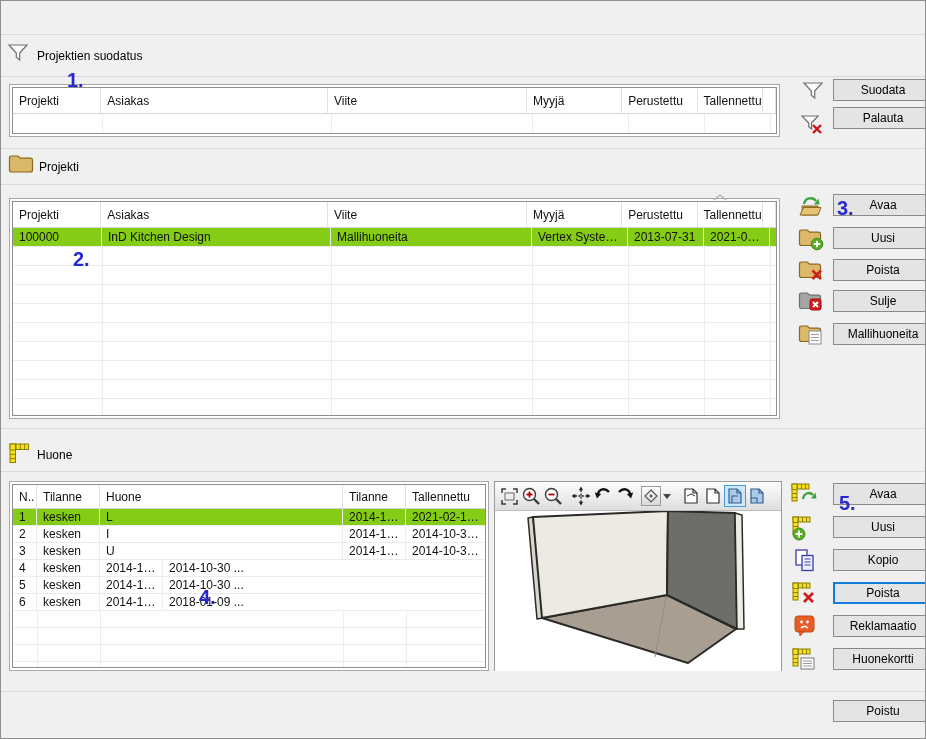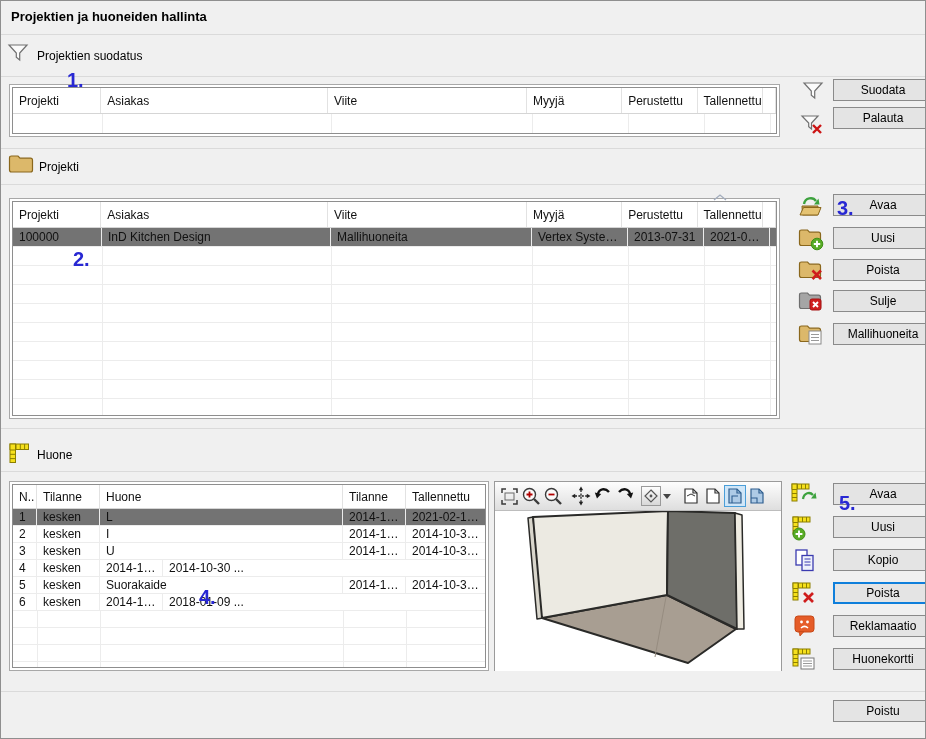--- a/index.html
+++ b/index.html
@@ -17,21 +17,21 @@
   .tbl-inner{border:1px solid #8e8e8e;height:100%;box-sizing:border-box;overflow:hidden;
              display:flex;flex-direction:column;background:#fff;}
   .thead{display:flex;border-bottom:1px solid #d5d5d5;flex:none;}
   .th{box-sizing:border-box;border-right:1px solid #e2e2e2;padding:6px 6px 5px;white-space:nowrap;overflow:hidden;}
   .thead.h .th{padding:5px 6px 4px;}
   .trow{display:flex;flex:none;}
   .td{box-sizing:border-box;border-right:1px solid #ececec;border-bottom:1px solid #ececec;
       padding:0 6px;white-space:nowrap;overflow:hidden;text-overflow:ellipsis;}
   .trow.p .td{height:19px;line-height:18px;}
   .trow.h .td{height:17px;line-height:16px;}
-  .trow.sel{background:#737373;}
+  .trow.sel{background:#84cc16;}
   .sliver{flex:1;border-bottom:1px solid #ececec;}
   .th.sliver{border-bottom:none;}
   
   .ft-c1{width:89px}.ft-c2{width:229px}.ft-c3{width:201px}.ft-c4{width:96px}.ft-c5{width:76px}.ft-c6{width:66px}
   
   .ht-c1{width:24px}.ht-c2{width:63px}.ht-c3{width:243px}.ht-c4{width:63px}.ht-c5{flex:1;border-right:none;}
   .fill{flex:1;background-repeat:no-repeat;}
   .fill.pr{
     background-image:
       linear-gradient(#ececec,#ececec),linear-gradient(#ececec,#ececec),linear-gradient(#ececec,#ececec),
@@ -71,21 +71,20 @@
   .pcanvas{flex:1;}
   
   .ann{position:absolute;color:#2828d3;font-weight:bold;font-size:20px;line-height:1;z-index:9;}
   .sortchev{position:absolute;left:711px;top:189px;z-index:5;}
 </style>
 </head>
 <body>
 
 <div class="win">
 
-  <div class="title">Projektien ja huoneiden hallinta</div>
   <div class="hline" style="top:33px"></div>
 
   <span class="icn" style="left:6px;top:41px">
     <svg width="22" height="22" viewBox="0 0 22 22">
         <path d="M2 3 H20 L12.7 11 V18 L9.3 15.2 V11 Z" fill="#fbfbfb" stroke="#707070" stroke-width="1.2"></path>
       </svg>
   </span>
   <div class="seclabel" style="left:36px;top:48px">Projektien suodatus</div>
   <div class="hline" style="top:75px"></div>
 
@@ -244,21 +243,20 @@
       </div>
       <div class="trow h">
         <div class="td ht-c1">4</div>
         <div class="td ht-c2">kesken</div>
         <div class="td ht-c4">2014-10-31</div>
         <div class="td ht-c5">2014-10-30 ...</div>
       </div>
       <div class="trow h">
         <div class="td ht-c1">5</div>
         <div class="td ht-c2">kesken</div>
-        <div class="td ht-c3">Suorakaide</div>
         <div class="td ht-c4">2014-10-31</div>
         <div class="td ht-c5">2014-10-30 ...</div>
       </div>
       <div class="trow h">
         <div class="td ht-c1">6</div>
         <div class="td ht-c2">kesken</div>
         <div class="td ht-c4">2014-10-31</div>
         <div class="td ht-c5">2018-01-09 ...</div>
       </div>
       <div class="fill hu"></div>

